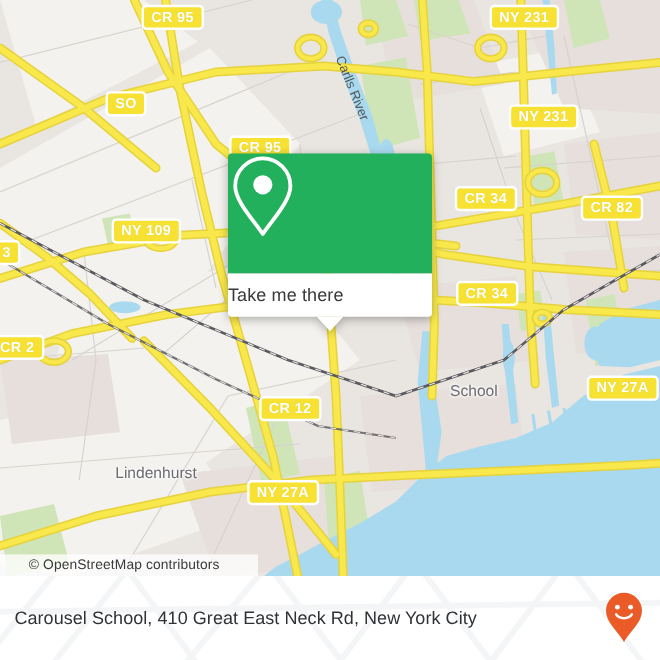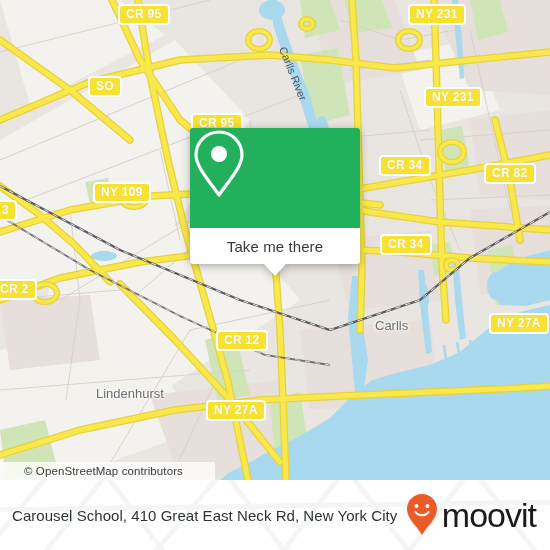--- a/index.html
+++ b/index.html
@@ -29,21 +29,21 @@
   }
   #popup-head{
     width:100%;height:100px;background:#22b05c;
     border-radius:3px 3px 0 0;
     display:flex;align-items:center;justify-content:center;
     box-sizing:border-box;
   }
   #popup-foot{
     width:100%;height:36px;background:#fff;
     border-radius:0 0 3px 3px;
-    display:flex;align-items:center;justify-content:center;
+    display:flex;align-items:center;
     box-sizing:border-box;
   }
   #popup-foot span{
     font-size:15px;color:#37393b;letter-spacing:.1px;
   }
   #popup-tail{
     position:absolute;left:50%;transform:translateX(-50%);
     top:136px;width:0;height:0;
     border-left:11px solid transparent;
     border-right:11px solid transparent;
@@ -247,21 +247,21 @@
           <path d="M0,186 L120,250 L240,300 L330,330 L420,300 L470,258 L550,212" stroke="#e9e5e1" stroke-width="1" stroke-dasharray="5 5" fill="none"></path>
           <path d="M0,216 L90,270 L180,316 L265,355 L330,365" stroke="#5a5a5f" stroke-width="1.8" fill="none" opacity=".85"></path>
           <path d="M0,216 L90,270 L180,316 L265,355 L330,365" stroke="#e9e5e1" stroke-width=".9" stroke-dasharray="5 5" fill="none"></path>
         </g>
 
       </g>
     </svg>
 
     <div id="place-labels">
         <div style="position: absolute; left: 96px; top: 386px; z-index: 15; font: 13px &quot;Liberation Sans&quot;, sans-serif; color: rgb(107, 107, 112); white-space: nowrap; text-shadow: rgb(255, 255, 255) 0px 0px 3px, rgb(255, 255, 255) 0px 0px 3px, rgb(255, 255, 255) 0px 0px 3px;">Lindenhurst</div>
-        <div style="position: absolute; left: 375px; top: 318px; z-index: 15; font: 13px &quot;Liberation Sans&quot;, sans-serif; color: rgb(107, 107, 112); white-space: nowrap; text-shadow: rgb(255, 255, 255) 0px 0px 3px, rgb(255, 255, 255) 0px 0px 3px, rgb(255, 255, 255) 0px 0px 3px;">Carlls</div>
+        <div style="position: absolute; left: 375px; top: 318px; z-index: 15; font: 13px &quot;Liberation Sans&quot;, sans-serif; color: rgb(107, 107, 112); white-space: nowrap; text-shadow: rgb(255, 255, 255) 0px 0px 3px, rgb(255, 255, 255) 0px 0px 3px, rgb(255, 255, 255) 0px 0px 3px;">School</div>
         <div style="position: absolute; left: 190px; top: 192px; z-index: 15; font: 13px &quot;Liberation Sans&quot;, sans-serif; color: rgb(107, 107, 112); white-space: nowrap; text-shadow: rgb(255, 255, 255) 0px 0px 3px, rgb(255, 255, 255) 0px 0px 3px, rgb(255, 255, 255) 0px 0px 3px;">B</div>
       </div>
 
     <div id="water-labels">
         <div style="position: absolute; left: 288px; top: 45px; z-index: 15; transform: rotate(68deg); transform-origin: left top; font: 11px &quot;Liberation Sans&quot;, sans-serif; color: rgb(82, 86, 90); white-space: nowrap;">Carlls River</div>
       </div>
 
     <div id="shield-layer">
         <div style="position: absolute; left: 118px; top: 4px; background: rgb(247, 225, 50); border: 2px solid rgb(255, 255, 255); border-radius: 4px; padding: 1px 6px 2px; box-sizing: border-box; font: bold 12px &quot;Liberation Sans&quot;, sans-serif; color: rgb(255, 255, 255); letter-spacing: 0.3px; white-space: nowrap; z-index: 20; text-shadow: rgba(0, 0, 0, 0.1) 0px 0px 1px;"><span>CR 95</span></div>
         <div style="position: absolute; left: 408px; top: 4px; background: rgb(247, 225, 50); border: 2px solid rgb(255, 255, 255); border-radius: 4px; padding: 1px 6px 2px; box-sizing: border-box; font: bold 12px &quot;Liberation Sans&quot;, sans-serif; color: rgb(255, 255, 255); letter-spacing: 0.3px; white-space: nowrap; z-index: 20; text-shadow: rgba(0, 0, 0, 0.1) 0px 0px 1px;"><span>NY 231</span></div>
@@ -318,19 +318,18 @@
     <div id="footer-inner">
       <div id="footer-title">Carousel School, 410 Great East Neck Rd, New York City</div>
 
       <div id="brand">
         <svg width="32" height="44" viewBox="0 0 32 44">
           <path d="M16 1 C7.7 1 1 7.7 1 16 C1 26 11 33 16 42 C21 33 31 26 31 16 C31 7.7 24.3 1 16 1 Z" fill="#ea5b28"></path>
           <circle cx="10.5" cy="13" r="2" fill="#ffffff"></circle>
           <circle cx="21.5" cy="13" r="2" fill="#ffffff"></circle>
           <path d="M9.5 19 C12 23.2 20 23.2 22.5 19" stroke="#ffffff" stroke-width="2.1" fill="none" stroke-linecap="round"></path>
         </svg>
-        <span id="brand-word">moovit</span>
       </div>
     </div>
 
   </div>
 
 </div>
 
 </body></html>

